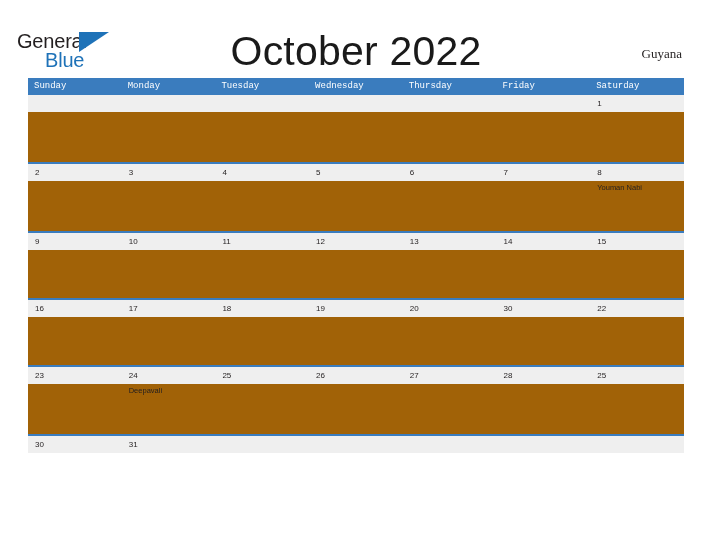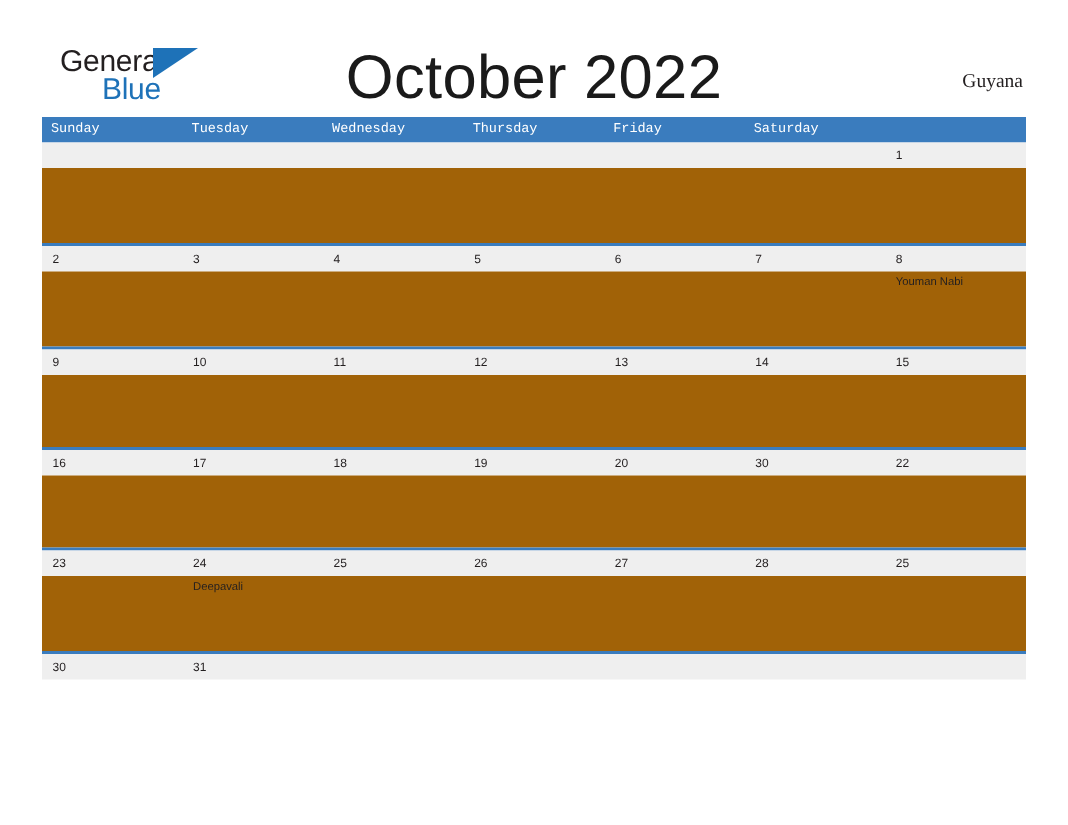--- a/index.html
+++ b/index.html
@@ -19,21 +19,21 @@
   #header {
     position: absolute;
     left: 0;
     top: 0;
     width: 712px;
     height: 78px;
   }
 
   #logo {
     position: absolute;
-    left: 40px;
+    left: 17px;
     top: 30px;
     width: 110px;
     height: 42px;
   }
   #logo-general {
     position: absolute;
     left: 0;
     top: 0;
     font-size: 20px;
     color: #231f20;
@@ -164,20 +164,21 @@
   <div id="month-title">October 2022</div>
 
   <div id="country-label">Guyana</div>
 
 </div>
 
 <div id="calendar">
 
   <div id="weekday-header">
     <div class="weekday-cell">Sunday</div>
+    <div class="weekday-cell">Monday</div>
     <div class="weekday-cell">Tuesday</div>
     <div class="weekday-cell">Wednesday</div>
     <div class="weekday-cell">Thursday</div>
     <div class="weekday-cell">Friday</div>
     <div class="weekday-cell">Saturday</div>
   </div>
 
   <div class="week-row first h50">
     <div class="date-band">
       <div class="date-cell"></div>

